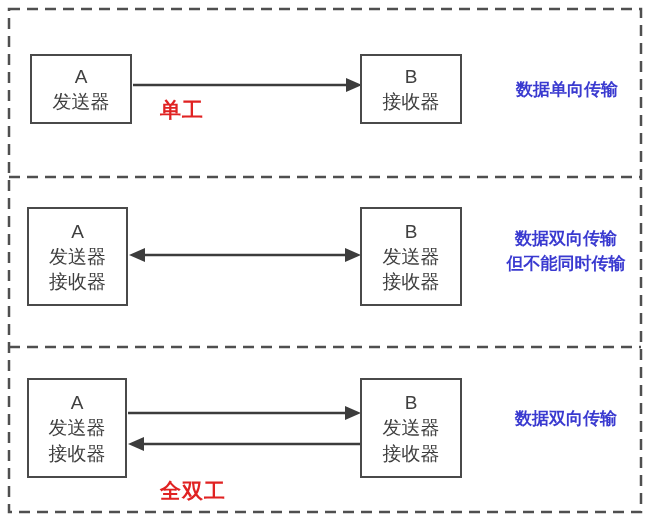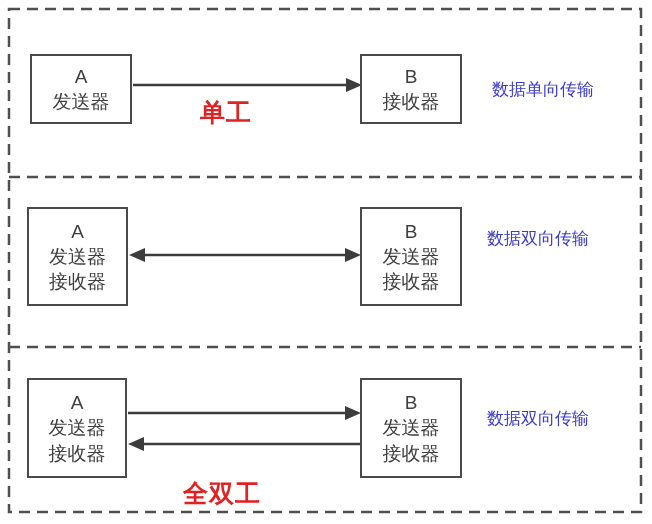--- a/index.html
+++ b/index.html
@@ -23,31 +23,31 @@
     display:flex;flex-direction:column;
     align-items:center;justify-content:center;
     color:var(--text,#3f3f3f);
     font-size:19px;line-height:1.32;
     text-align:center;
   }
   .mode-label{
     position:absolute;
     color:var(--accent-red,#e02222);
     font-weight:bold;
-    font-size:25px;
-    text-align:center;
+    font-size:21px;
+    text-align:left;
     letter-spacing:1px;
   }
   .note{
     position:absolute;
     color:var(--accent-blue,#3a3ad0);
-    font-weight:400;
+    font-weight:700;
     font-size:17px;
     line-height:25px;
-    text-align:left;
+    text-align:center;
   }
 </style>
 </head>
 <body>
 
 <div class="canvas">
 
   <svg class="overlay" viewBox="0 0 652 524">
 
     <rect x="9" y="9" width="632" height="503" class="frame-stroke"></rect>
@@ -86,30 +86,31 @@
     <span>发送器</span>
     <span>接收器</span>
   </div>
   <div class="device-box" style="left:360px;top:207px;width:102px;height:99px;">
     <span>B</span>
     <span>发送器</span>
     <span>接收器</span>
   </div>
   <div class="note" style="left:487px;top:226px;width:158px;">
     <div>数据双向传输</div>
+    <div>但不能同时传输</div>
   </div>
 
   <div class="device-box" style="left:27px;top:378px;width:100px;height:100px;">
     <span>A</span>
     <span>发送器</span>
     <span>接收器</span>
   </div>
   <div class="device-box" style="left:360px;top:378px;width:102px;height:100px;">
     <span>B</span>
     <span>发送器</span>
     <span>接收器</span>
   </div>
-  <div class="mode-label" style="left:152px;top:477px;width:140px;">全双工</div>
+  <div class="mode-label" style="left:160px;top:477px;width:140px;">全双工</div>
   <div class="note" style="left:487px;top:406px;width:158px;">
     <div>数据双向传输</div>
   </div>
 
 </div>
 
 </body></html>

